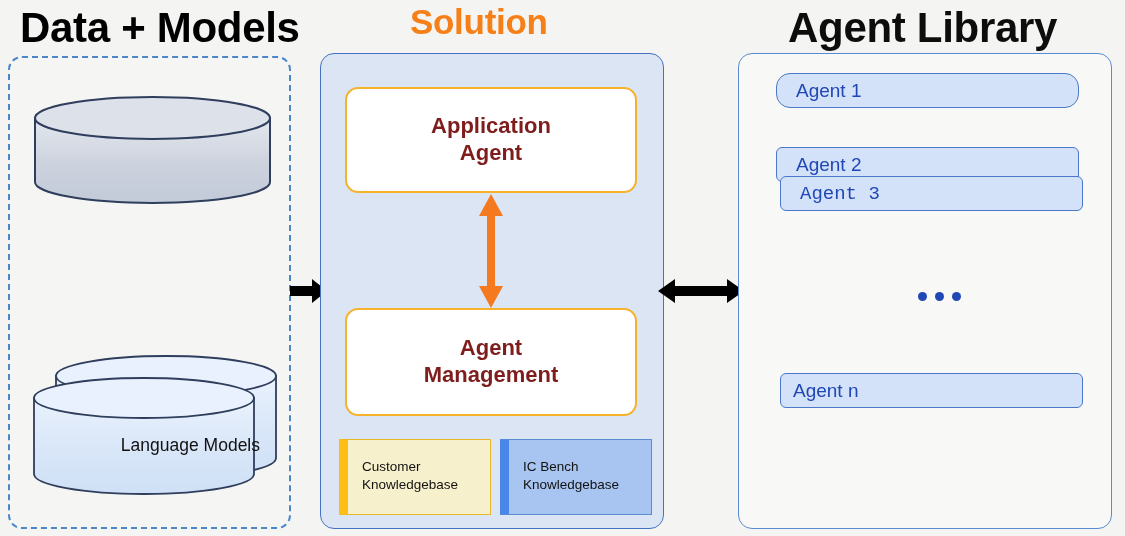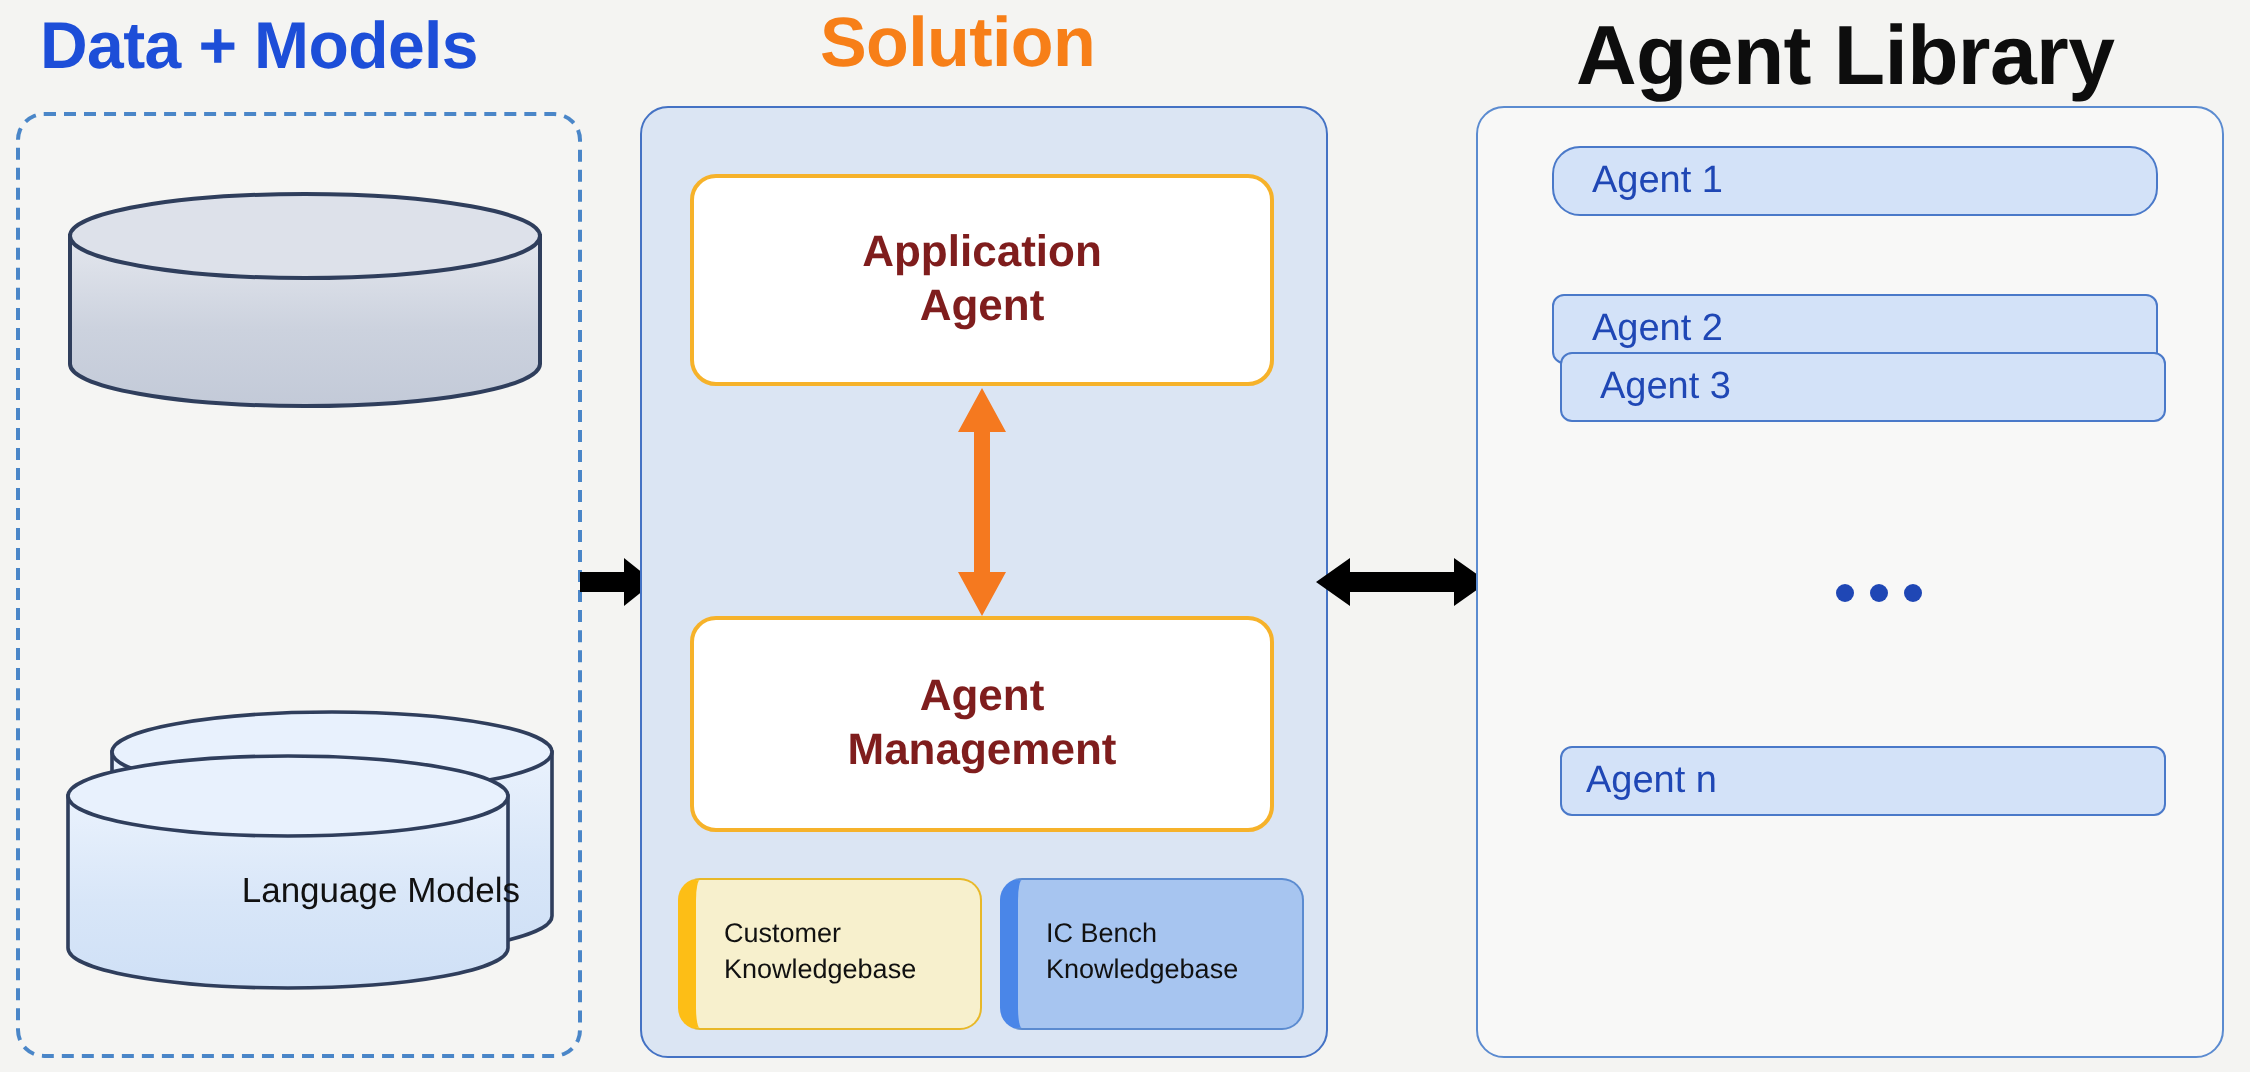--- a/index.html
+++ b/index.html
@@ -16,22 +16,22 @@
   }
 
   
   .col-title {
     position: absolute;
     font-weight: bold;
     white-space: nowrap;
   }
   #title-data {
     left: 20px;  top: 4px;
-    font-size: 33px;
-    color: #1d4ed8;
+    font-size: 42px;
+    color: #000000;
     letter-spacing: -0.3px;
   }
   #title-solution {
     left: 410px; top: 2px;
     font-size: 35px;
     color: #f77f18;
     letter-spacing: -0.3px;
   }
   #title-library {
     left: 788px; top: 4px;
@@ -110,21 +110,21 @@
   }
 
   
   .kb {
     position: absolute;
     box-sizing: border-box;
     font-size: 13.5px;
     color: #111;
     line-height: 1.33;
     padding: 18px 0 0 14px;
-    border-radius: 11px;
+    border-radius: 1px;
   }
   #kb-customer {
     left: 339px; top: 439px;
     width: 152px; height: 76px;
     background: #f7f0cd;
     border: 1px solid #e8b828;
     border-left: 9px solid #fdbe16;
   }
   #kb-icbench {
     left: 500px; top: 439px;
@@ -258,21 +258,21 @@
 <div class="panel" id="panel-library"></div>
 
 <div class="agent-tile" id="agent-tile-1" style="left:776px; top:73px; width:303px; height:35px;border-radius:14px;">
   <span>Agent 1</span>
 </div>
 
 <div class="agent-tile" id="agent-tile-2" style="left:776px; top:124px; width:303px; height:35px;margin-top:23px;">
   <span>Agent 2</span>
 </div>
 
-<div class="agent-tile" id="agent-tile-3" style="left:780px; top:176px; width:303px; height:35px;">
+<div class="agent-tile" id="agent-tile-3" style="left:780px; top:176px; width:303px; height:35px;font-family:Liberation Mono, monospace;">
   <span>Agent 3</span>
 </div>
 
 <div id="agent-ellipsis">
   <span></span>
     <span></span>
     <span></span>
 </div>
 
 <div class="agent-tile" id="agent-tile-n" style="left:780px; top:373px; width:303px; height:35px;padding-left:12px;">

